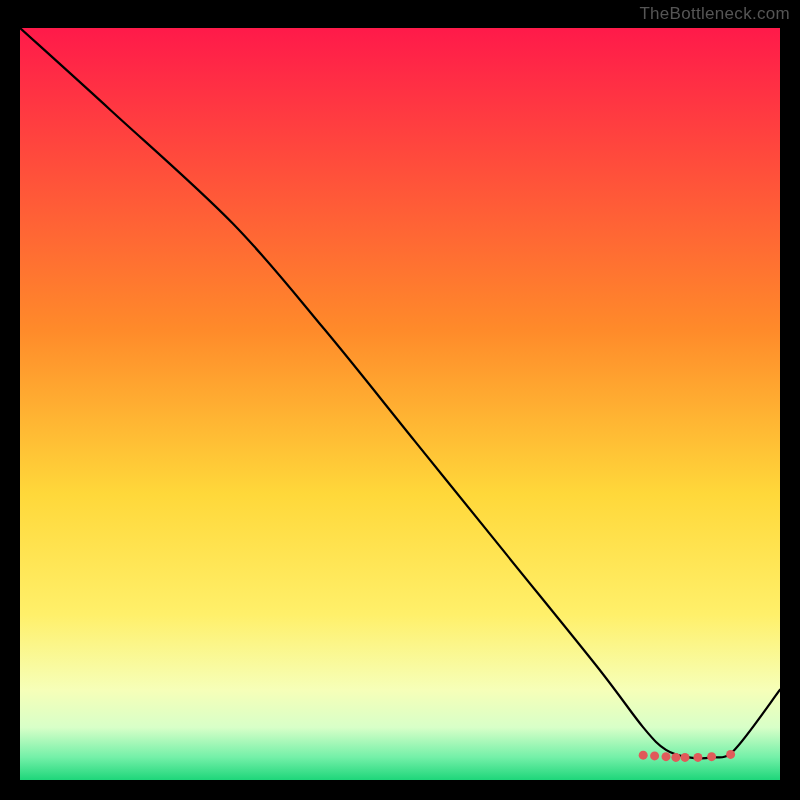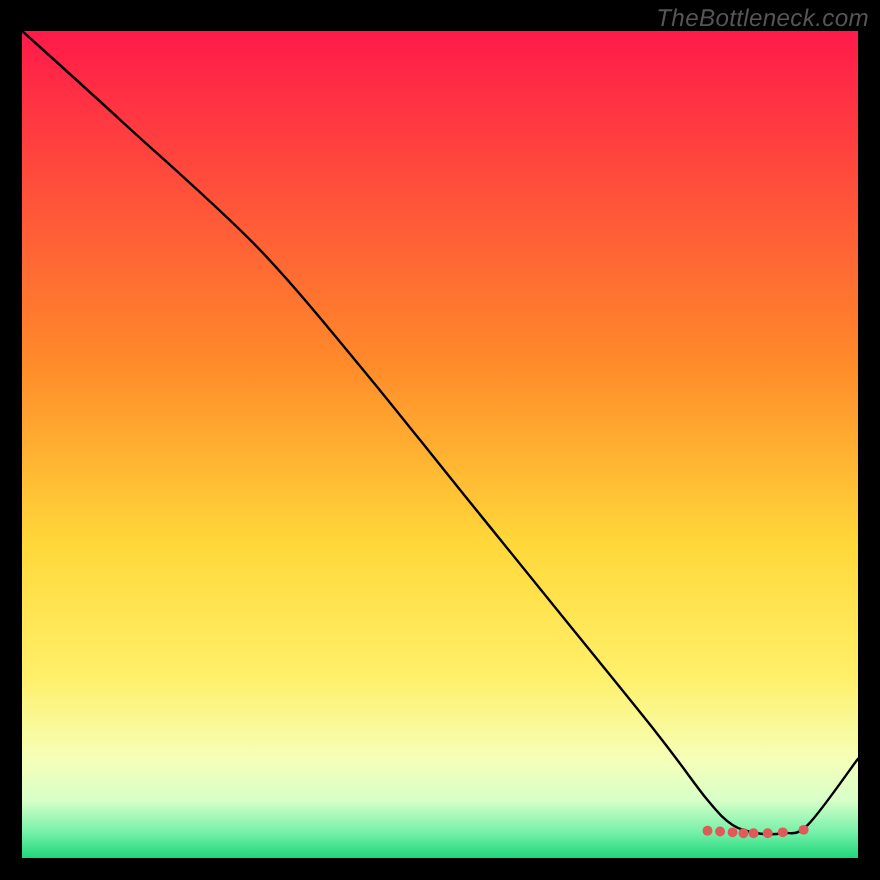--- a/index.html
+++ b/index.html
@@ -3,25 +3,24 @@
 <meta charset="utf-8">
 <style>
   * { margin: 0; padding: 0; box-sizing: border-box; }
   html, body { width: 800px; height: 800px; background: #000; overflow: hidden; }
   .wrap { position: relative; width: 800px; height: 800px; background: #000; }
   .watermark {
     position: absolute;
     top: 4px;
     right: 10px;
     font-family: Arial, Helvetica, sans-serif;
-    font-size: 22px;
+    font-size: 17px;
     color: #555;
     letter-spacing: 0.3px;
     font-weight: 500;
-    font-style: italic;
   }
   .plot {
     position: absolute;
     left: 20px;
     top: 28px;
     width: 760px;
     height: 752px;
   }
   svg { display: block; }
 </style>

